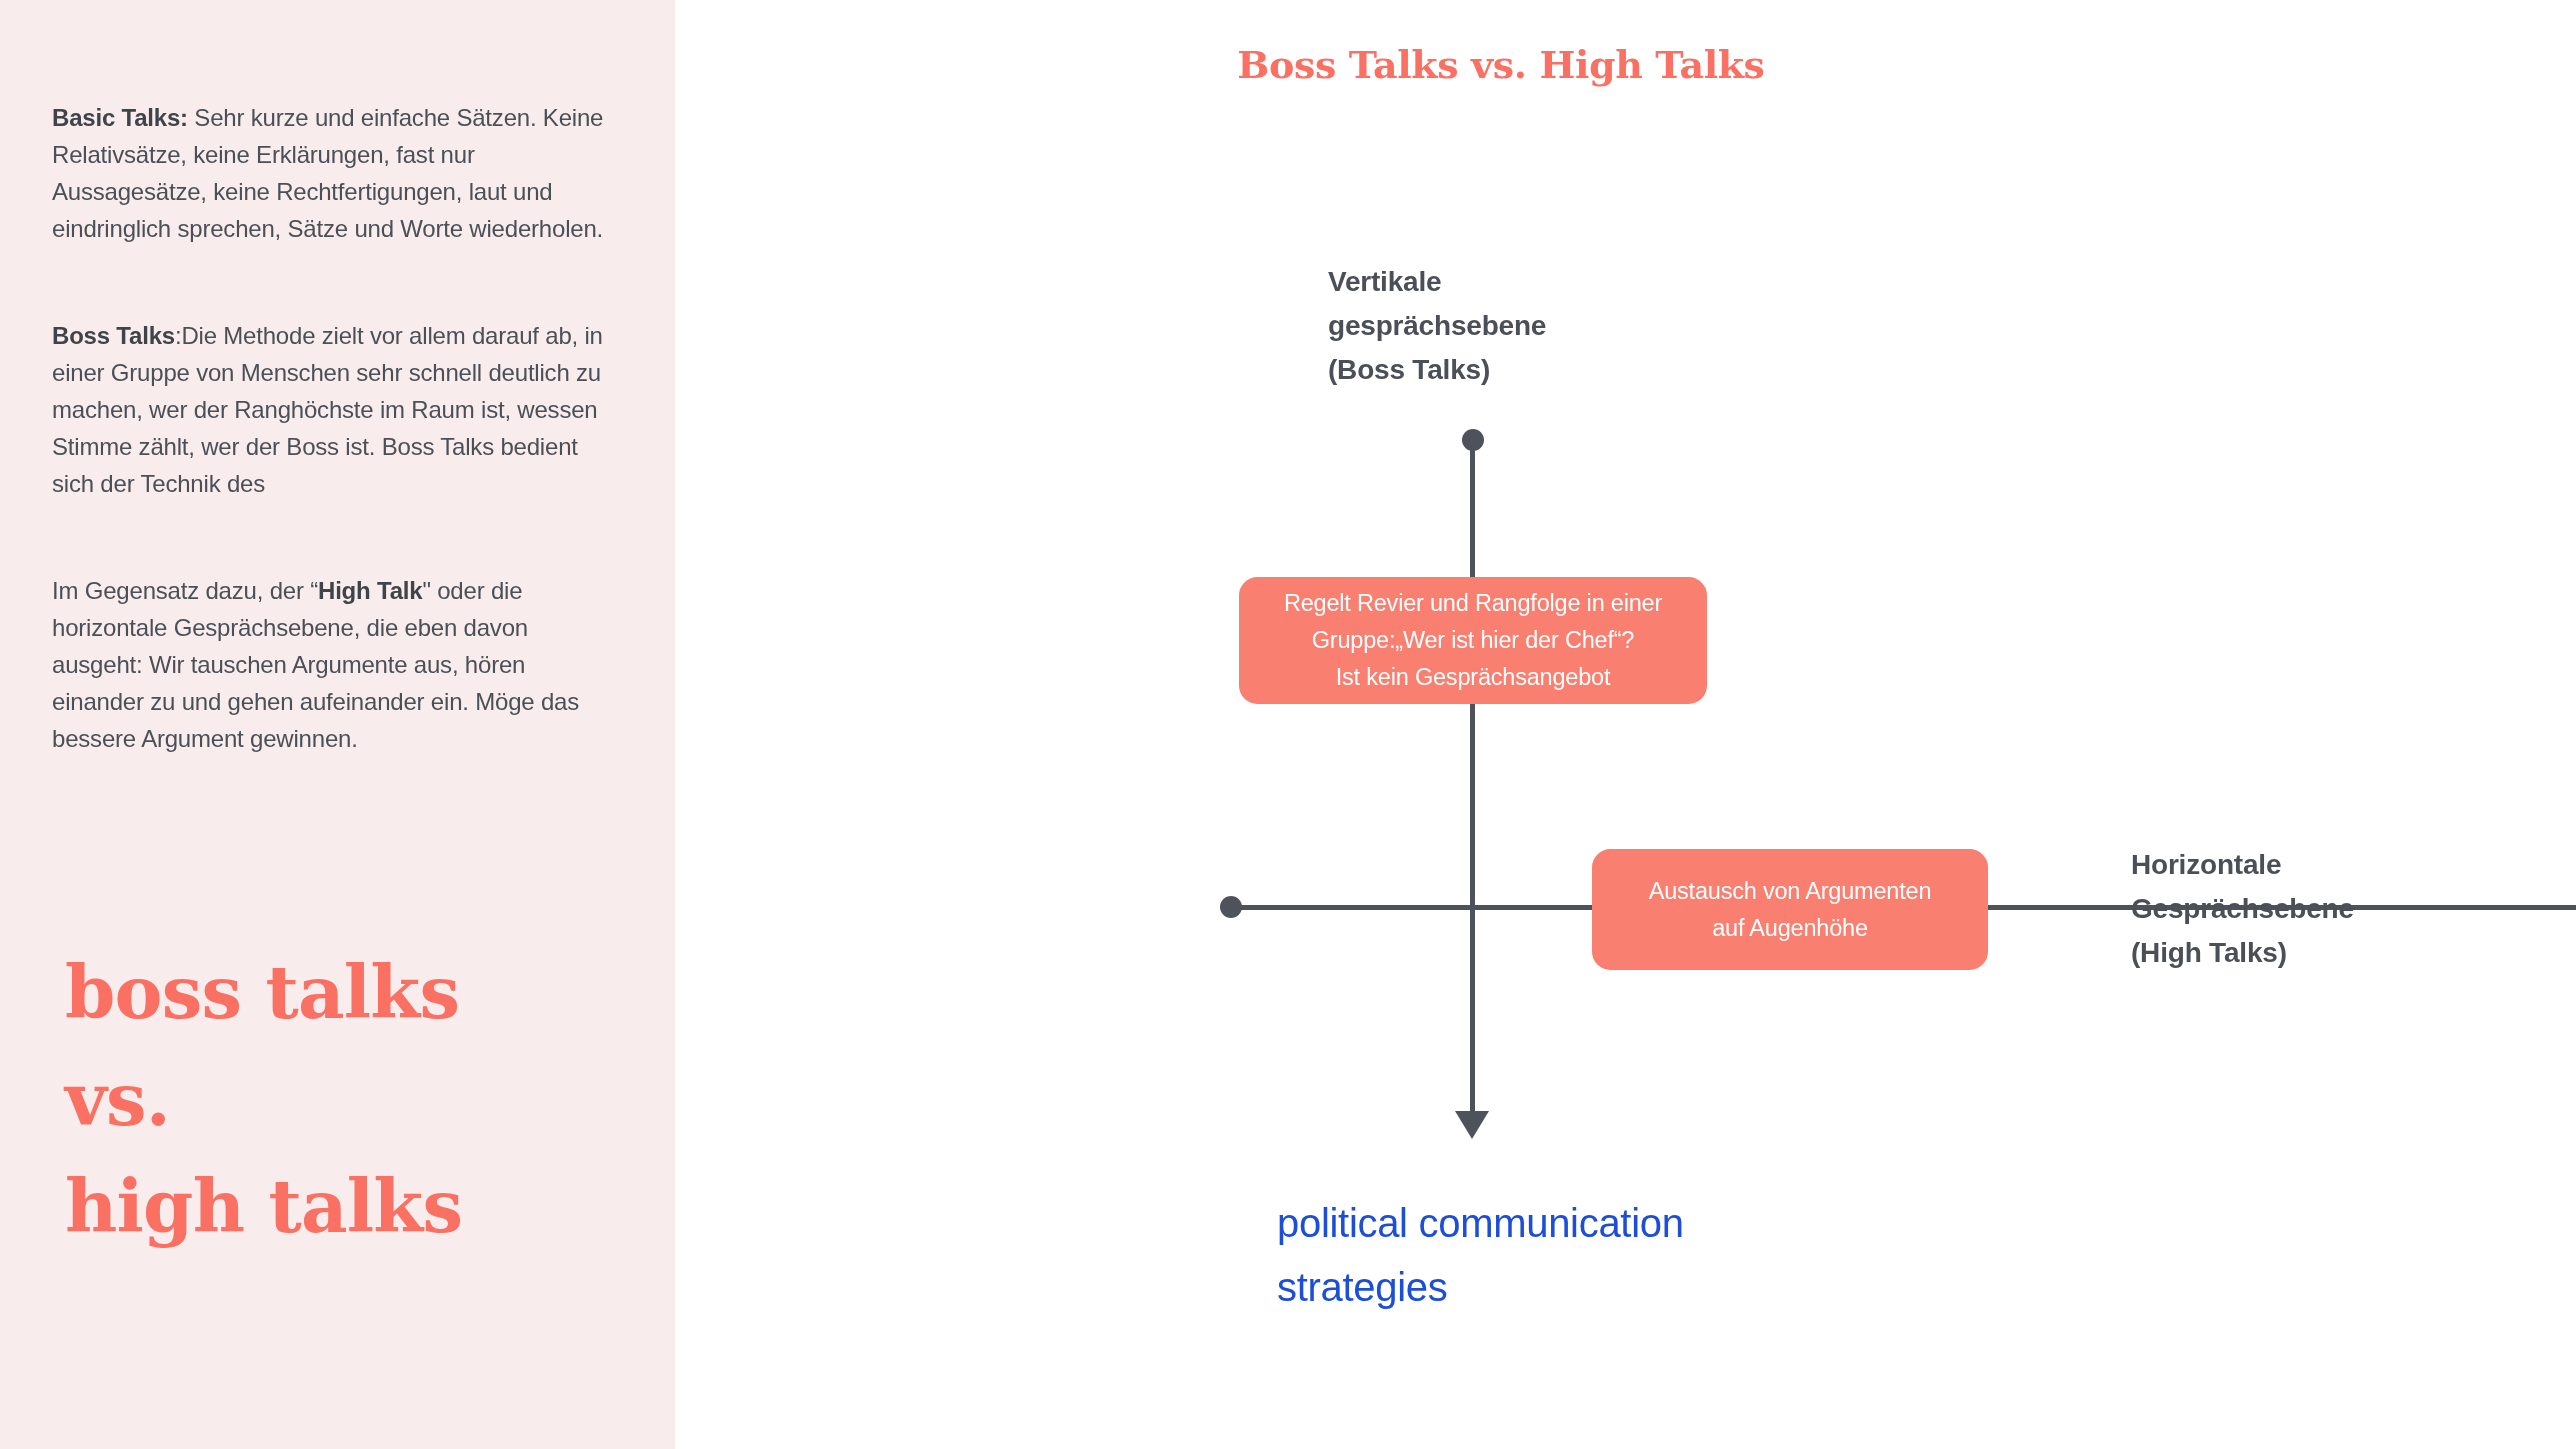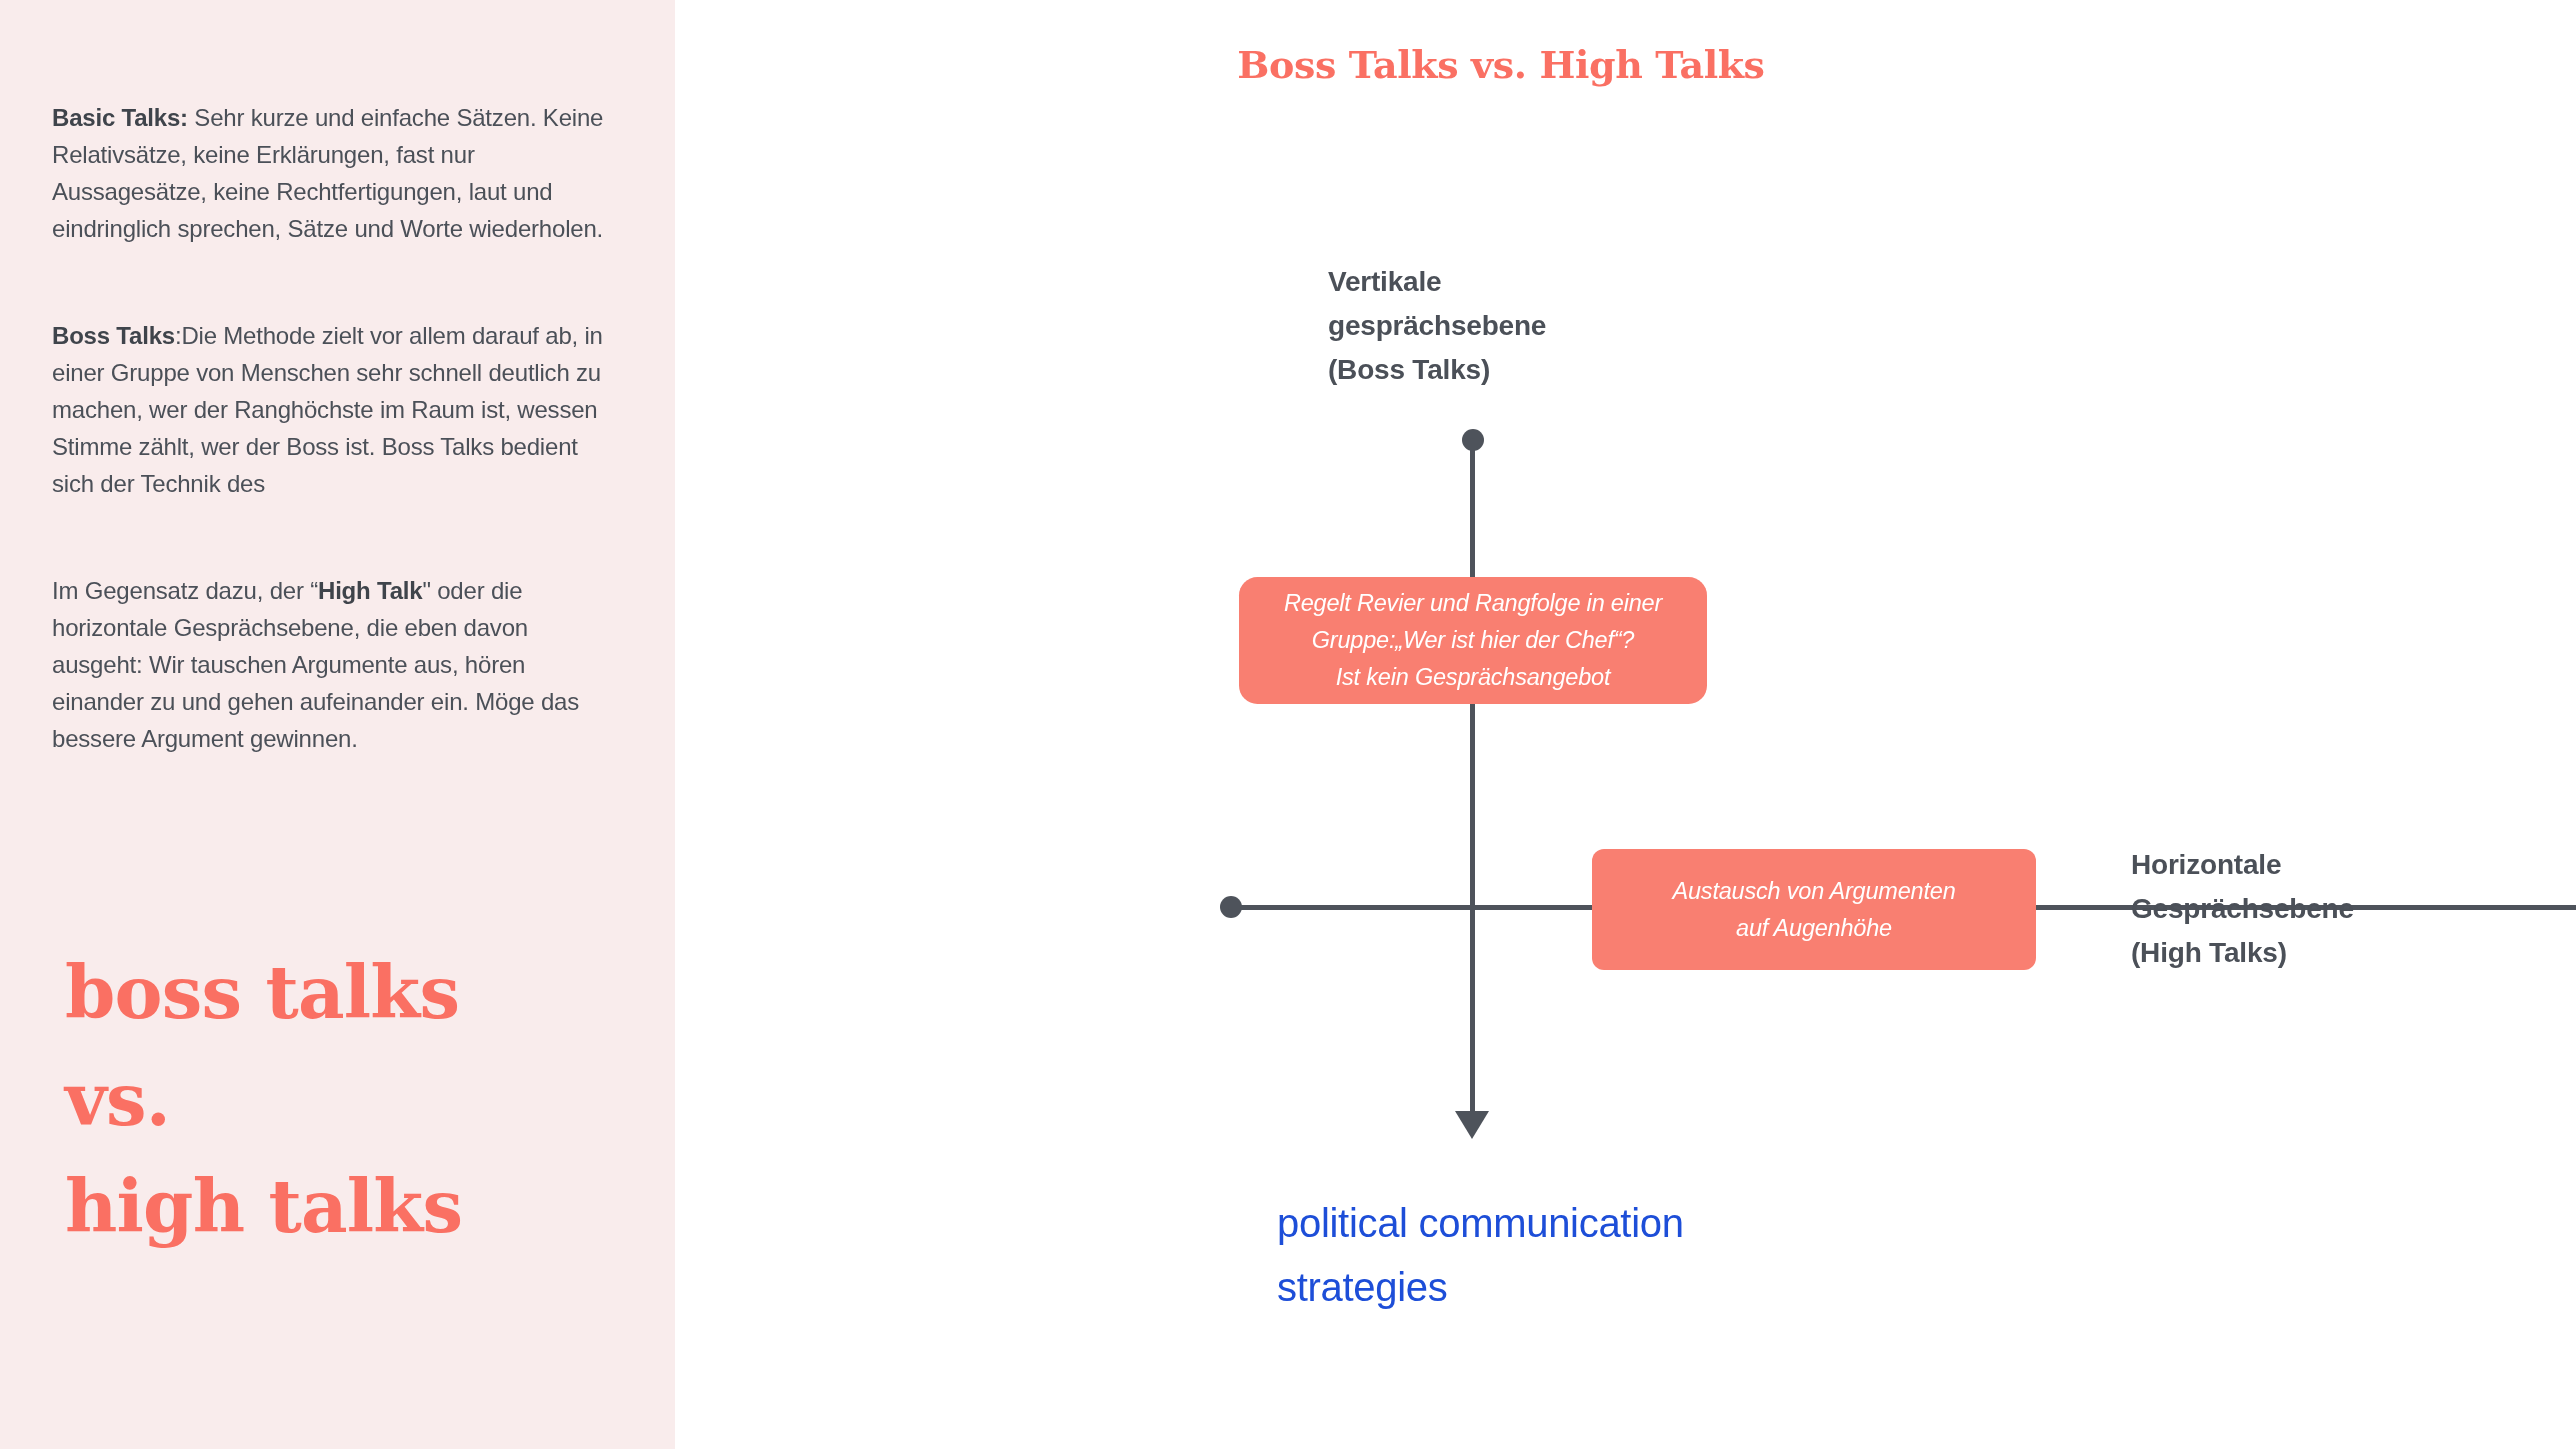--- a/index.html
+++ b/index.html
@@ -147,35 +147,33 @@
     font-size: 23.5px;
     line-height: 37px;
     text-align: center;
     box-sizing: border-box;
     display: flex;
     flex-direction: column;
     align-items: center;
     justify-content: center;
     z-index: 5;
     letter-spacing: -0.2px;
-    font-style: italic;
   }
   .callout .c-line { display: block; white-space: nowrap; }
   #callout-vertical {
     left: 564px;
     top: 577px;
     width: 468px;
     height: 127px;
   }
   #callout-horizontal {
     left: 917px;
     top: 849px;
-    width: 444px;
+    width: 396px;
     height: 121px;
-    border-radius: 12px;
   }
 
   #footer-caption {
     position: absolute;
     left: 602px;
     top: 1191px;
     width: 755px;
     color: #1d4ed8;
     font-family: "Liberation Sans", sans-serif;
     font-size: 40px;

